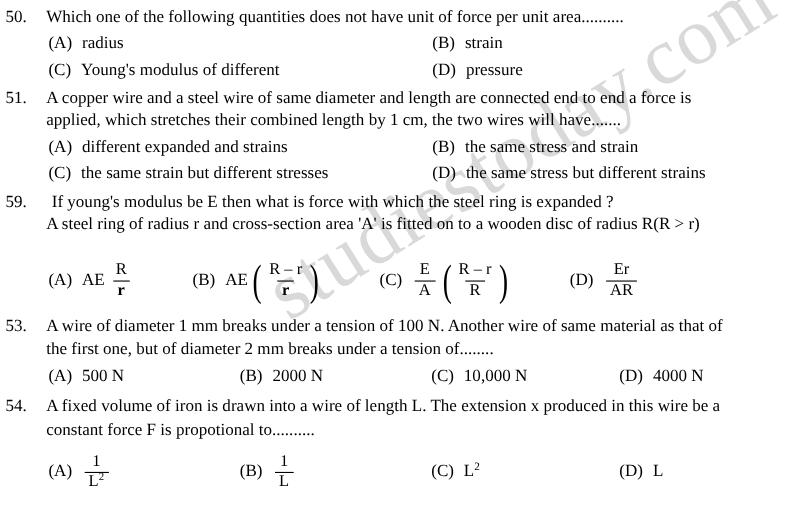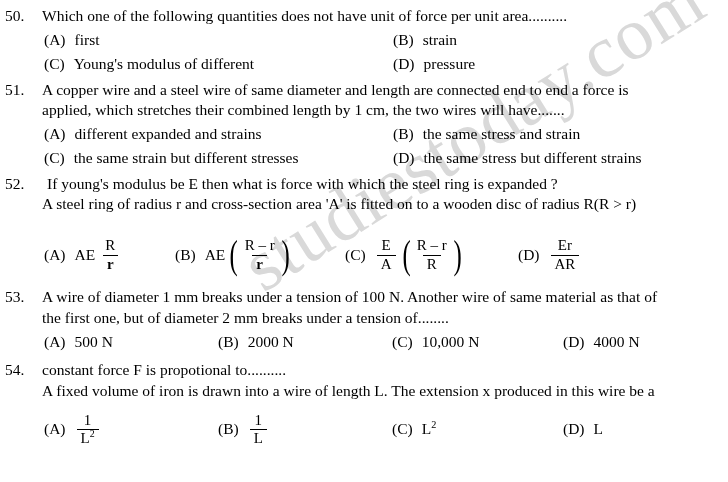--- a/index.html
+++ b/index.html
@@ -178,21 +178,21 @@
   <div class="question" style="margin-top:6px;">
     <div class="q-head">
       <div class="q-num">50.</div>
       <div class="q-body">
         <div class="q-line">Which one of the following quantities does not have unit of force per unit area..........</div>
       </div>
     </div>
     <div class="opt-row" style="margin-top:3px;">
       <div class="opt col-a">
         <span class="opt-tag">(A)</span>
-        <span class="opt-text">first</span>
+        <span class="opt-text">radius</span>
       </div>
       <div class="opt col-b2">
         <span class="opt-tag">(B)</span>
         <span class="opt-text">strain</span>
       </div>
     </div>
     <div class="opt-row">
       <div class="opt col-a">
         <span class="opt-tag">(C)</span>
         <span class="opt-text">Young's modulus of different</span>
@@ -229,21 +229,21 @@
       </div>
       <div class="opt col-b2">
         <span class="opt-tag">(D)</span>
         <span class="opt-text">the same stress but different strains</span>
       </div>
     </div>
   </div>
 
   <div class="question" style="margin-top:2px;">
     <div class="q-head">
-      <div class="q-num">52.</div>
+      <div class="q-num">59.</div>
       <div class="q-body">
         <div class="q-line indent">If young's modulus be E then what is force with which the steel ring is expanded  ?</div>
         <div class="q-line">A steel ring of radius r and cross-section area 'A' is fitted on to a wooden disc of radius R(R &gt; r)</div>
       </div>
     </div>
 
     <div class="opt-row tall" style="margin-top:12px;">
 
       <div class="opt mid col-a">
         <span class="opt-tag">(A)</span>
@@ -322,22 +322,22 @@
         <span class="opt-tag">(D)</span>
         <span class="opt-text">4000 N</span>
       </div>
     </div>
   </div>
 
   <div class="question" style="margin-top:4px;">
     <div class="q-head">
       <div class="q-num">54.</div>
       <div class="q-body">
+        <div class="q-line">A fixed volume of iron is drawn into a wire of length L. The extension x produced in this wire be a</div>
         <div class="q-line">constant force F is propotional to..........</div>
-        <div class="q-line">A fixed volume of iron is drawn into a wire of length L. The extension x produced in this wire be a</div>
       </div>
     </div>
     <div class="opt-row tall-s" style="margin-top:6px;">
 
       <div class="opt mid col-a">
         <span class="opt-tag">(A)</span>
         <span class="math">
           <span class="frac">
             <span class="num">1</span>
             <span class="den"><span>L</span><sup>2</sup></span>

